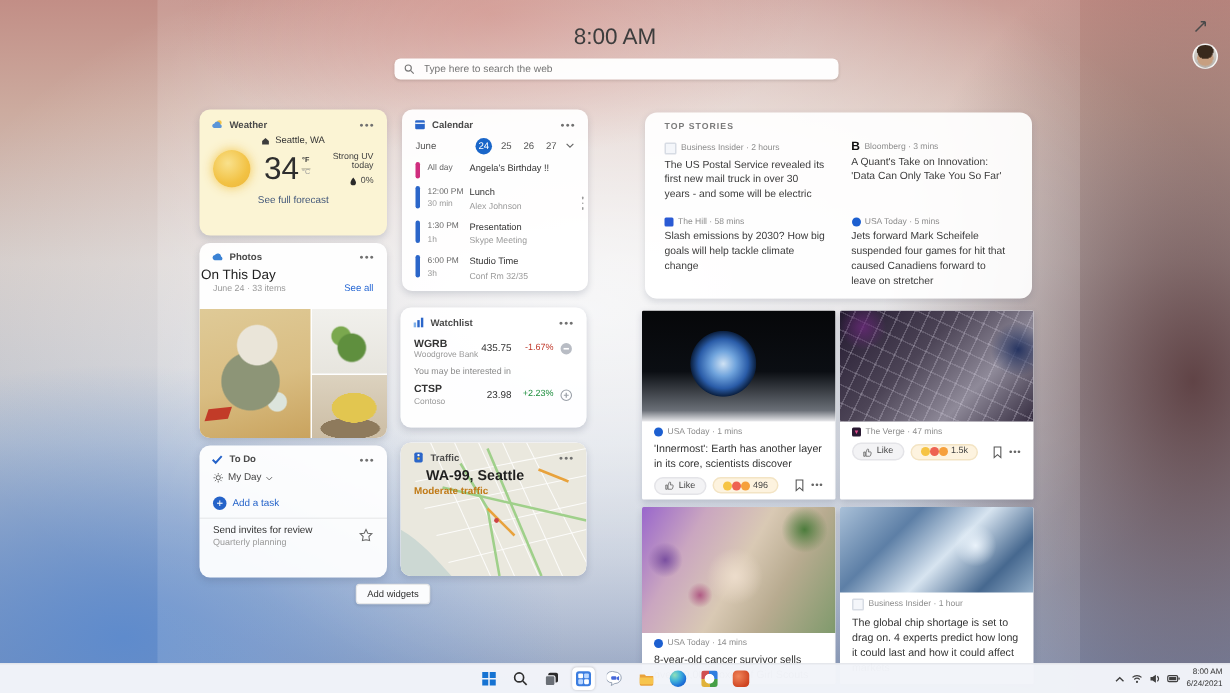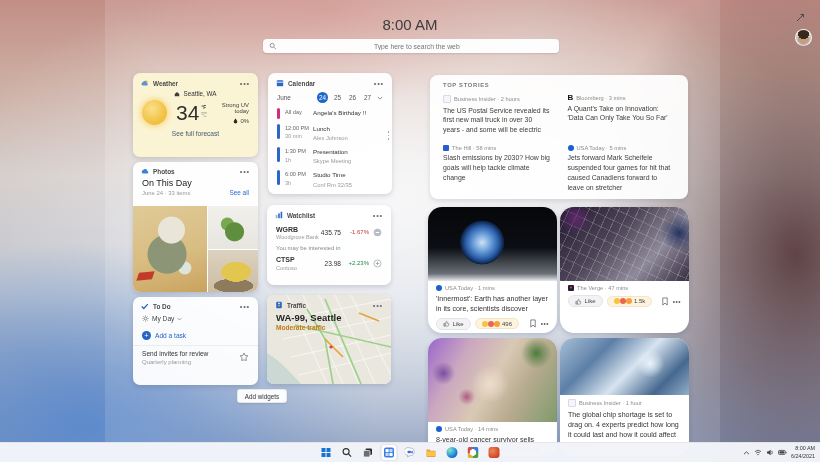--- a/index.html
+++ b/index.html
@@ -14,21 +14,21 @@
     radial-gradient(ellipse 600px 340px at 48% 45%, rgba(248,250,253,.75), rgba(248,250,253,0) 75%),
     linear-gradient(180deg,#c28e86 0%,#ccab9f 16%,#d3cbc8 38%,#bcc3cf 64%,#93a3c0 88%,#7d90b4 100%);}
   .haze{position:absolute;left:105px;top:0;width:615px;height:443px;
     background:radial-gradient(ellipse at 50% 42%, rgba(255,255,255,.55), rgba(255,255,255,.12) 80%);}
 
   
   .clock{position:absolute;top:16px;left:0;right:0;text-align:center;font-size:15px;color:#3d3d3d;}
   .search{position:absolute;left:263px;top:39px;width:296px;height:14px;background:rgba(255,255,255,.96);
     border-radius:4px;display:flex;align-items:center;padding:0 6px;box-sizing:border-box;
     box-shadow:0 1px 2px rgba(0,0,0,.12);}
-  .search input{border:none;outline:none;background:transparent;font-size:6.8px;color:#555;width:100%;margin-left:4px;text-align:center;}
+  .search input{border:none;outline:none;background:transparent;font-size:6.8px;color:#555;width:100%;margin-left:4px;}
   .expand-btn{position:absolute;left:794px;top:12px;width:12px;height:12px;background:none;border:none;padding:0;cursor:pointer;}
   .avatar{position:absolute;left:795px;top:29px;width:15px;height:15px;border-radius:50%;
     border:1px solid rgba(255,255,255,.85);
     background:radial-gradient(circle at 50% 26%,#39291c 0 40%,rgba(0,0,0,0) 41%),
                radial-gradient(circle at 50% 58%,#c79f80 0 46%,rgba(0,0,0,0) 47%),
                linear-gradient(180deg,#dcd8d2,#b4b0aa);}
 
   
   .wcard{position:absolute;background:rgba(255,255,255,.94);border-radius:7px;
     box-shadow:0 2px 5px rgba(50,60,90,.18);box-sizing:border-box;overflow:hidden;}
@@ -63,21 +63,21 @@
   .ev-bar.blue{background:#2b66c9;height:15px;}
   .ev-time{width:28px;flex:none;font-size:5.6px;color:#666;line-height:1.55;}
   .ev-time .dur{color:#9a9a9a;}
   .ev-text{font-size:6.2px;color:#333;line-height:1.5;}
   .ev-text .sub{color:#9a9a9a;font-size:5.8px;}
   .scroll-dots{position:absolute;right:3px;top:26px;display:flex;flex-direction:column;gap:2px;cursor:pointer;}
   .scroll-dots i{width:1.5px;height:1.5px;border-radius:50%;background:#9a9a9a;}
 
   
   #w-photos{left:133px;top:162px;width:125px;height:130px;}
-  .ph-title{font-size:9px;color:#222;padding:1px 9px 0;}
+  .ph-title{font-size:9px;color:#222;padding:1px 1px 0;}
   .ph-meta{display:flex;align-items:center;font-size:5.9px;color:#9a9a9a;padding:1px 9px 2px;}
   .ph-seeall{margin-left:auto;color:#2a6ad4;font-size:6.4px;cursor:pointer;}
   .collage{position:absolute;left:0;right:0;top:44px;bottom:0;display:grid;grid-template-columns:59% 41%;grid-template-rows:1fr 1fr;gap:1px;}
   .c-left{grid-row:1/3;position:relative;
     background:radial-gradient(circle 13px at 52% 28%,#eae5d9 0 13px,rgba(0,0,0,0) 14px),
                radial-gradient(circle 19px at 46% 56%,#8d9577 0 19px,rgba(0,0,0,0) 20px),
                radial-gradient(circle 6px at 70% 72%,#dce4dc 0 6px,rgba(0,0,0,0) 7px),
                linear-gradient(165deg,#dfca97 0%,#d9bd82 55%,#c9a35e 100%);}
   .c-left:after{content:"";position:absolute;left:5px;bottom:12px;width:15px;height:8px;background:#c23b28;transform:skewX(-24deg) rotate(-6deg);}
   .c-rt{background:radial-gradient(circle 9px at 52% 60%,#5f8f3e 0 9px,rgba(0,0,0,0) 10px),
@@ -104,21 +104,21 @@
   .wl-name{font-size:5.6px;color:#9a9a9a;}
   .wl-price{margin-left:auto;font-size:6.6px;color:#333;}
   .wl-chg{width:25px;text-align:right;font-size:6px;margin-left:3px;}
   .neg{color:#c0392b;} .pos{color:#1e8e3e;}
   .wl-ic{margin-left:4px;flex:none;}
   .wl-label{font-size:5.9px;color:#8a8a8a;padding:1px 9px;}
 
   
   #w-traffic{left:267px;top:295px;width:124px;height:89px;}
   .tr-map{position:absolute;inset:0;}
-  .tr-title{position:relative;z-index:2;font-size:9.5px;font-weight:700;color:#1f1f1f;padding:1px 9px 0;}
+  .tr-title{position:relative;z-index:2;font-size:9.5px;font-weight:700;color:#1f1f1f;padding:1px 9px 0;margin-left:8px;}
   .tr-status{position:relative;z-index:2;font-size:6.6px;font-weight:700;color:#c07a16;padding:1px 9px;}
 
   .addw{position:absolute;left:237px;top:389px;width:50px;height:14px;background:rgba(255,255,255,.95);
     border:1px solid rgba(0,0,0,.08);border-radius:3px;font-size:6.3px;color:#333;cursor:pointer;
     font-family:"Liberation Sans",sans-serif;box-shadow:0 1px 2px rgba(0,0,0,.1);}
 
   
   .ts-card{position:absolute;left:430px;top:75px;width:258px;height:124px;background:rgba(255,255,255,.93);
     border-radius:8px;padding:7px 13px;box-sizing:border-box;box-shadow:0 2px 5px rgba(50,60,90,.15);}
   .ts-h{font-size:5.8px;letter-spacing:.7px;color:#7a7a7a;font-weight:700;}
@@ -127,21 +127,21 @@
   .src{display:flex;align-items:center;gap:3px;font-size:5.7px;color:#8d8d8d;}
   .headline{font-size:6.9px;color:#3c3c3c;line-height:1.42;margin-top:2.5px;}
   .fav{width:6px;height:6px;flex:none;display:inline-flex;align-items:center;justify-content:center;}
   .fav-bi{background:#f4f6fa;border:1px solid #d7dce4;border-radius:1px;}
   .fav-bloom{width:auto;height:auto;font-size:8px;font-weight:700;color:#111;line-height:6px;}
   .fav-hill{background:#2a5ad4;border-radius:1px;}
   .fav-usa{background:#1c5fd0;border-radius:50%;}
   .fav-verge{background:#2a1a33;border-radius:1px;color:#e24a8c;font-size:4px;line-height:6px;}
 
   
-  .ncard{position:absolute;width:129px;background:#fff;border-radius:14px;overflow:hidden;
+  .ncard{position:absolute;width:129px;background:#fff;border-radius:1px;overflow:hidden;
     box-shadow:0 2px 5px rgba(50,60,90,.2);cursor:pointer;}
   #ncard-1{left:428px;top:207px;height:126px;}
   #ncard-2{left:560px;top:207px;height:126px;}
   #ncard-3{left:428px;top:338px;height:118px;}
   #ncard-4{left:560px;top:338px;height:118px;}
   .nimg{width:100%;}
   .img-earth{height:74px;background:
     radial-gradient(circle 30px at 42% 48%,#cfe2f4 0%,#6fa3dc 28%,#2a5ca8 55%,#0c2244 72%,rgba(0,0,0,0) 74%),
     linear-gradient(180deg,#060709 0%,#0b0e13 55%,#6a6f77 90%,#e9e9ec 100%);}
   .img-map{height:74px;background:

